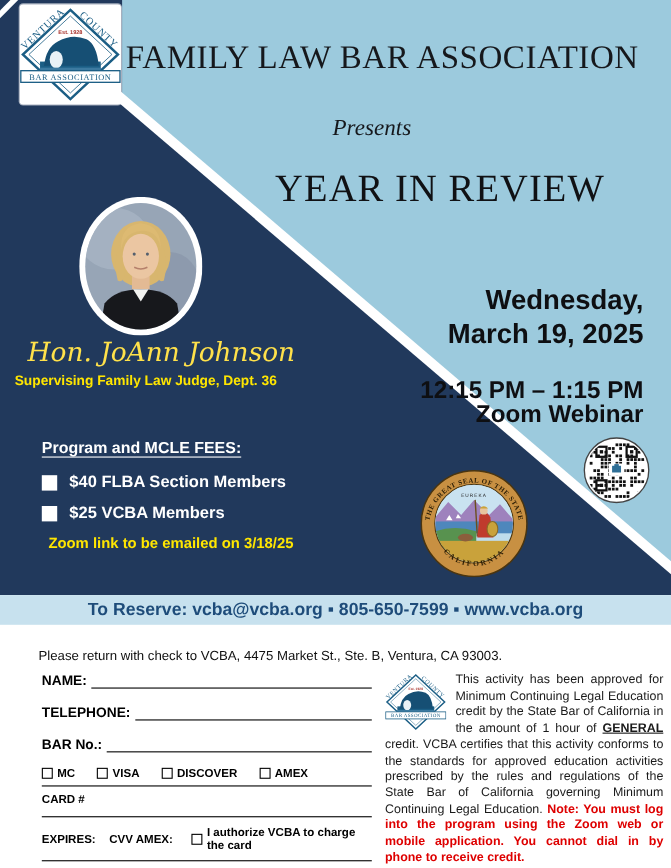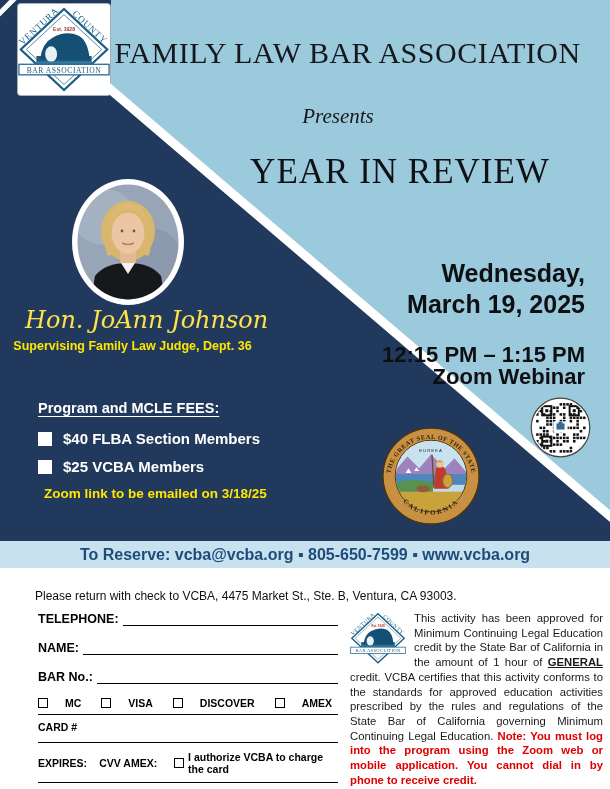--- a/index.html
+++ b/index.html
@@ -40,21 +40,21 @@
                display:flex;align-items:center;justify-content:center;
                font-weight:bold;font-size:16px;color:#1E4C7A;}
 
   
   .return-note{position:absolute;left:35px;top:577px;font-size:12px;color:#101010;margin-top:12px;}
   .regform{position:absolute;left:38px;top:610px;width:300px;color:#000;}
   .frow{display:flex;align-items:flex-end;margin-bottom:13px;}
   .flabel{font-weight:bold;font-size:12.5px;white-space:nowrap;}
   .fline{flex:1;border-bottom:1.6px solid #000;height:15px;margin-left:4px;}
   .cards-row{display:flex;gap:20px;padding-bottom:5px;border-bottom:1.6px solid #000;margin-top:2px;}
-  .card-opt{display:flex;align-items:center;font-weight:bold;font-size:10.5px;gap:13px;}
+  .card-opt{display:flex;align-items:center;font-weight:bold;font-size:10.5px;}
   .sq{display:inline-block;width:8px;height:8px;border:1.3px solid #000;margin-right:4px;flex:0 0 auto;background:#fff;}
   .cardnum{font-weight:bold;font-size:10.5px;padding:6px 0 9px;border-bottom:1.6px solid #000;}
   .expires-row{display:flex;align-items:center;font-weight:bold;font-size:10.5px;padding:8px 0 7px;border-bottom:1.6px solid #000;}
   .exp-lab{width:72px;}
   .cvv-lab{width:88px;}
   .auth{display:flex;align-items:center;}
   .sig-row{font-weight:bold;font-size:10.5px;padding:7px 0 14px;border-bottom:1.8px solid #000;}
 
   .mcle{position:absolute;left:350px;top:611px;width:253px;font-size:11.3px;line-height:14.7px;
         color:#1a1a1a;text-align:justify;}
@@ -326,25 +326,25 @@
       </svg>
     </div>
   </div>
 
   <div class="reserve-bar">To Reserve: vcba@vcba.org ▪ 805-650-7599 ▪ www.vcba.org</div>
 
   <div class="return-note">Please return with check to VCBA, 4475 Market St., Ste. B, Ventura, CA 93003.</div>
 
   <div class="regform">
     <div class="frow">
+      <span class="flabel">NAME:</span>
+      <span class="fline"></span>
+    </div>
+    <div class="frow">
       <span class="flabel">TELEPHONE:</span>
-      <span class="fline"></span>
-    </div>
-    <div class="frow">
-      <span class="flabel">NAME:</span>
       <span class="fline"></span>
     </div>
     <div class="frow">
       <span class="flabel">BAR No.:</span>
       <span class="fline"></span>
     </div>
     <div class="cards-row">
       <span class="card-opt">
         <span class="sq"></span>
         <span>MC</span>

